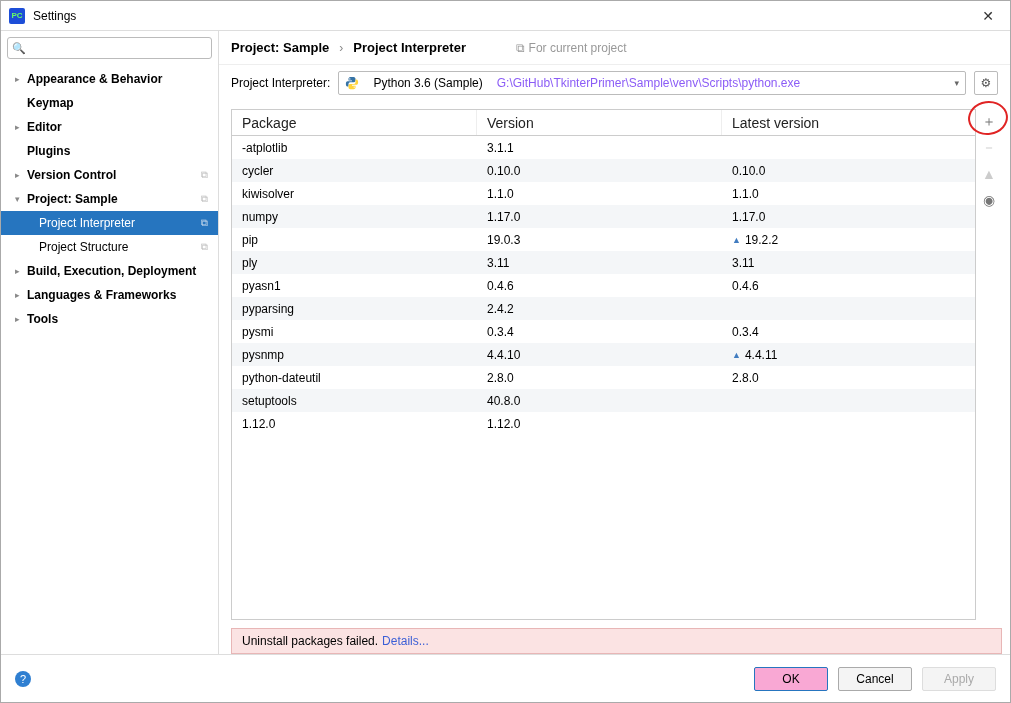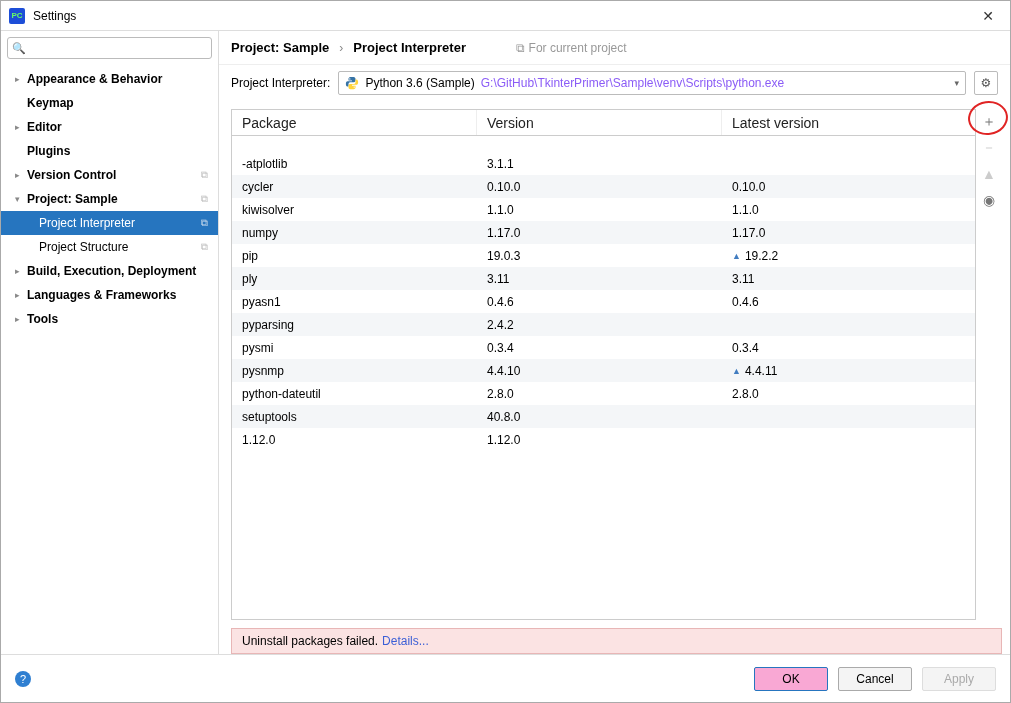--- a/index.html
+++ b/index.html
@@ -23,35 +23,35 @@
   .tree-item.selected { background: #2675bf; color: #fff; }
   .tree-item .cpy { margin-left: auto; margin-right: 10px; color: #bbb; font-size: 10px; }
   .tree-item.selected .cpy { color: #cde; }
   .main { flex: 1; display: flex; flex-direction: column; min-width: 0; }
   .breadcrumb { height: 34px; display: flex; align-items: center; padding: 0 12px; border-bottom: 1px solid #eee; gap: 10px; }
   .breadcrumb .bc-item { font-weight: bold; font-size: 13px; }
   .breadcrumb .bc-sep { color: #888; }
   .breadcrumb .bc-aux { margin-left: 40px; color: #999; font-size: 12px; display: flex; align-items: center; gap: 4px; }
   .interpreter-row { height: 36px; display: flex; align-items: center; padding: 0 12px; gap: 8px; }
   .interpreter-row .lbl { font-size: 12px; }
-  .interp-select { flex: 1; height: 24px; border: 1px solid #bbb; border-radius: 2px; display: flex; align-items: center; padding: 0 6px; gap: 6px; background: #fff; position: relative; }
+  .interp-select { flex: 1; height: 24px; border: 1px solid #bbb; border-radius: 2px; display: flex; align-items: center; padding: 0 6px; gap: 14px; background: #fff; position: relative; }
   .interp-select .py-icon { width: 14px; height: 14px; }
   .interp-select .val { font-size: 12px; }
   .interp-select .path { color: #8b5cf6; font-size: 12px; }
   .interp-select .dd { margin-left: auto; color: #666; font-size: 9px; }
   .gear-btn { width: 24px; height: 24px; border: 1px solid #bbb; border-radius: 2px; display: flex; align-items: center; justify-content: center; color: #555; }
   .table-area { flex: 1; display: flex; margin: 8px 8px 8px 12px; min-height: 0; flex-direction: column; position: relative; }
   .table-wrap { flex: 1; display: flex; min-height: 0; }
   .table-box { flex: 1; border: 1px solid #ccc; display: flex; flex-direction: column; min-height: 0; }
   .thead { display: flex; height: 26px; border-bottom: 1px solid #ccc; background: #fff; }
   .th { display: flex; align-items: center; padding: 0 10px; font-size: 14px; color: #222; }
   .th.c1 { width: 245px; border-right: 1px solid #eee; }
   .th.c2 { width: 245px; border-right: 1px solid #eee; }
   .th.c3 { flex: 1; }
-  .tbody { flex: 1; overflow: auto; margin-top: 16px; }
+  .tbody { flex: 1; overflow: auto; }
   .tr { display: flex; height: 23px; align-items: center; }
   .tr:nth-child(even) { background: #f4f6f8; }
   .td { padding: 0 10px; font-size: 12px; display: flex; align-items: center; gap: 4px; }
   .td.c1 { width: 245px; }
   .td.c2 { width: 245px; }
   .td.c3 { flex: 1; }
   .up-arrow { color: #417cc0; font-size: 9px; }
   .side-tools { width: 26px; display: flex; flex-direction: column; align-items: center; gap: 8px; padding-top: 4px; position: relative; }
   .side-tools .tool { width: 18px; height: 18px; display: flex; align-items: center; justify-content: center; color: #777; font-size: 14px; }
   .side-tools .tool.disabled { color: #ccc; }

